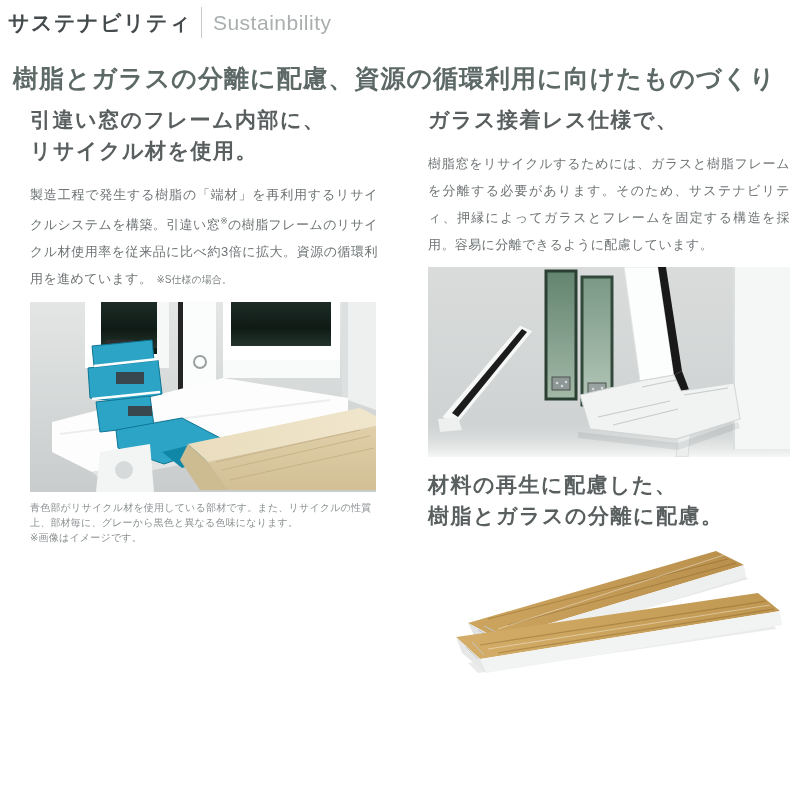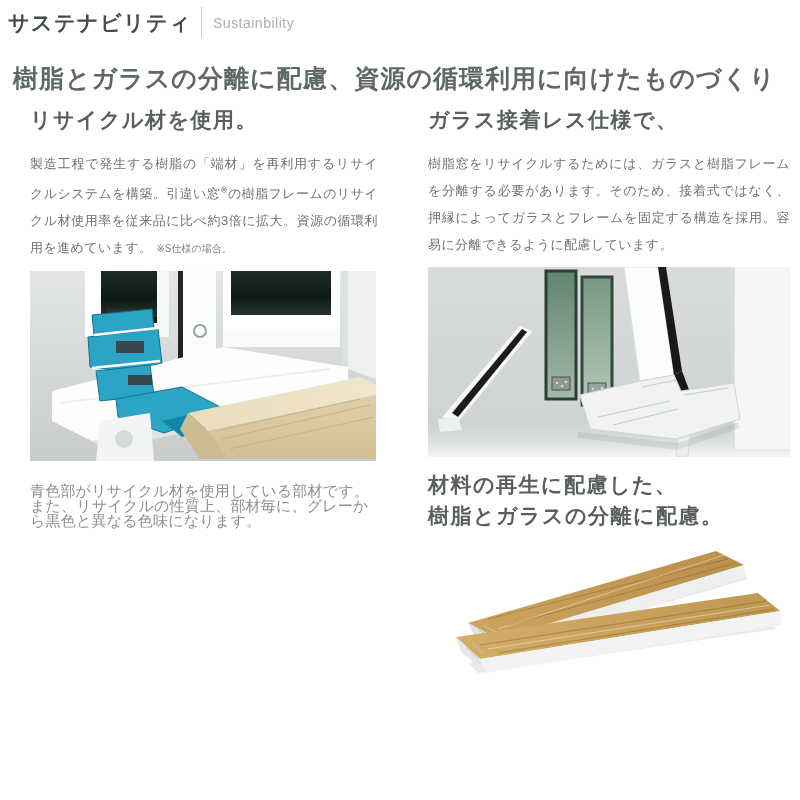--- a/index.html
+++ b/index.html
@@ -5,53 +5,54 @@
   html,body{margin:0;padding:0;}
   body{
     width:800px;height:800px;position:relative;overflow:hidden;
     background:#ffffff;
     font-family:"Liberation Sans","DejaVu Sans",sans-serif;
     -webkit-font-smoothing:antialiased;
   }
   .site-header{position:absolute;top:7px;left:8px;display:flex;align-items:center;}
   .site-header .ja{font-size:21px;font-weight:700;color:#454b4d;letter-spacing:1.5px;}
   .hdr-divider{width:1px;height:31px;background:#c7cacA;margin:0 11px 0 9px;}
-  .site-header .en{font-size:14px;font-weight:400;color:#a9aeae;letter-spacing:0.5px;}
+  .site-header .en{font-size:21px;font-weight:400;color:#a9aeae;letter-spacing:0.5px;}
   .page-title{
     position:absolute;top:44px;left:13px;width:780px;
     font-size:25px;font-weight:700;color:#5d6966;letter-spacing:1px;line-height:34px;
   }
   .col{position:absolute;top:104px;}
   .col-left{left:30px;width:348px;}
   .col-right{left:428px;width:362px;}
   .sec-heading{margin:0;font-size:21px;font-weight:600;color:#595e5f;line-height:31px;letter-spacing:1.5px;}
   .sec-heading span{display:block;}
   .sec-body{margin:15px 0 0;font-size:13px;color:#6e7374;line-height:27px;letter-spacing:0.4px;text-align:justify;}
   .ref{font-size:9px;vertical-align:super;}
   .inline-note{font-size:10px;color:#7d8283;letter-spacing:0;white-space:nowrap;}
   .figure{margin-top:9px;display:block;line-height:0;}
   .figure svg{display:block;}
-  .caption{margin:22px 0 0;font-size:15px;color:#8b9091;line-height:15px;letter-spacing:0.2px;}
+  .caption{margin:8px 0 0;font-size:10px;color:#8b9091;line-height:15px;letter-spacing:0.2px;}
   .caption .cap-note{display:block;}
   .sec-heading.second{margin-top:12px;}
   .figure.flush{margin-top:0;}
 </style>
 </head>
 <body>
 
 <div class="site-header">
   <span class="ja">サステナビリティ</span>
   <span class="hdr-divider"></span>
   <span class="en">Sustainbility</span>
 </div>
 
 <h1 class="page-title">樹脂とガラスの分離に配慮、資源の循環利用に向けたものづくり</h1>
 
 <div class="col col-left">
   <h2 class="sec-heading">
+    <span>引違い窓のフレーム内部に、</span>
     <span>リサイクル材を使用。</span>
   </h2>
   <p class="sec-body"><span>製造工程で発生する樹脂の「端材」を再利用するリサイクルシステムを構築。引違い窓</span><sup class="ref">※</sup><span>の樹脂フレームのリサイクル材使用率を従来品に比べ約3倍に拡大。資源の循環利用を進めています。</span> <span class="inline-note">※S仕様の場合。</span></p>
 
   <span class="figure">
     <svg width="346" height="190" viewBox="0 0 346 190" xmlns="http://www.w3.org/2000/svg">
       <defs>
         <linearGradient id="bgL" x1="0" y1="0" x2="0" y2="1">
           <stop offset="0" stop-color="#e4e6e6"></stop>
             <stop offset="1" stop-color="#c9cccc"></stop>
@@ -122,28 +123,29 @@
         <polygon points="158,142 330,106 346,114 346,124 178,160" fill="url(#woodTop)"></polygon>
         <polygon points="178,160 346,124 346,188 198,188" fill="url(#woodFront)"></polygon>
         <polygon points="158,142 178,160 198,188 170,188 150,158" fill="#cdbb92"></polygon>
         <path d="M192,168 L340,134 M200,178 L344,146 M186,160 L330,128" stroke="#c4ae82" stroke-width="1" fill="none" opacity="0.8"></path>
       </g>
     </svg>
   </span>
 
   <p class="caption">
     <span>青色部がリサイクル材を使用している部材です。また、リサイクルの性質上、部材毎に、グレーから黒色と異なる色味になります。</span>
+    <span class="cap-note">※画像はイメージです。</span>
   </p>
 </div>
 
 <div class="col col-right">
   <h2 class="sec-heading">
     <span>ガラス接着レス仕様で、</span>
   </h2>
-  <p class="sec-body">樹脂窓をリサイクルするためには、ガラスと樹脂フレームを分離する必要があります。そのため、接着式ではなく、押縁によってガラスとフレームを固定する構造を採用。容易に分離できるように配慮しています。</p>
+  <p class="sec-body">樹脂窓をリサイクルするためには、ガラスと樹脂フレームを分離する必要があります。そのため、サステナビリティ、押縁によってガラスとフレームを固定する構造を採用。容易に分離できるように配慮しています。</p>
 
   <span class="figure">
     <svg width="362" height="190" viewBox="0 0 362 190" xmlns="http://www.w3.org/2000/svg">
       <defs>
         <linearGradient id="bgR" x1="0" y1="0" x2="0" y2="1">
           <stop offset="0" stop-color="#dadcdc"></stop>
             <stop offset="1" stop-color="#ced1d1"></stop>
         </linearGradient>
         <linearGradient id="floorFade" x1="0" y1="0" x2="0" y2="1">
           <stop offset="0" stop-color="#ced1d1" stop-opacity="0"></stop>

